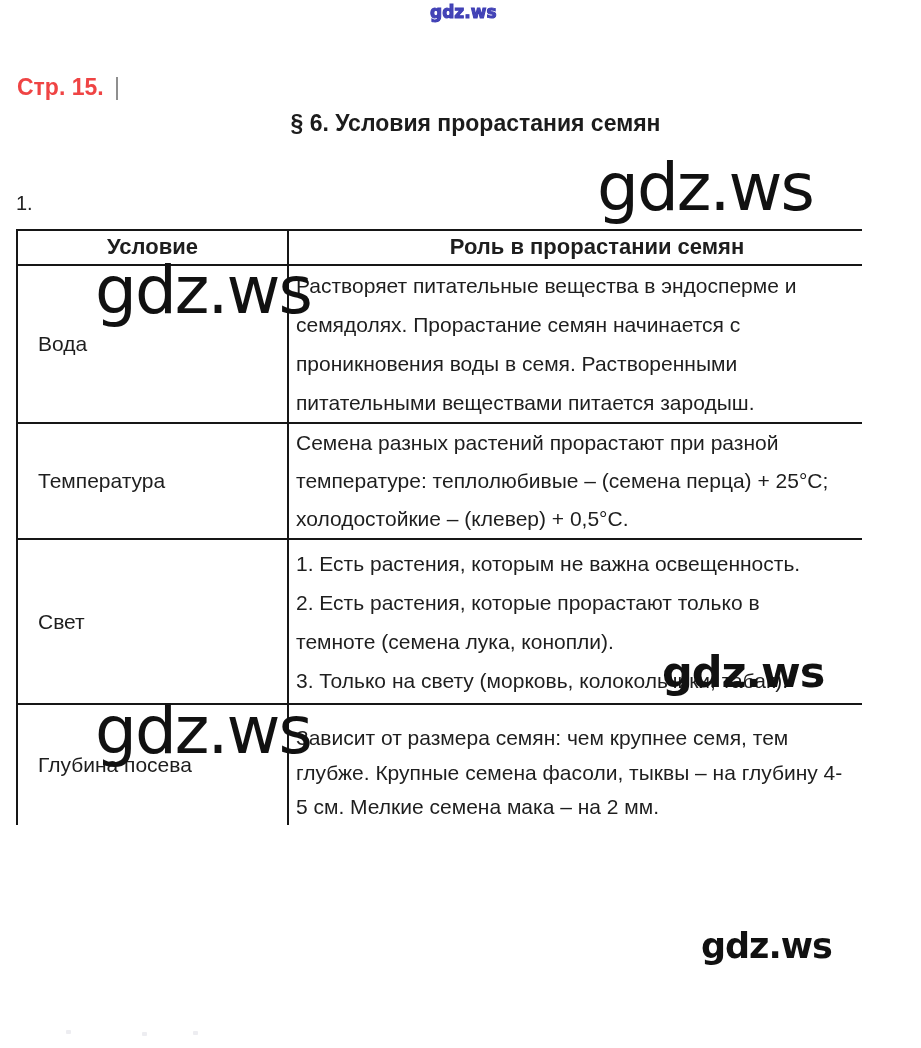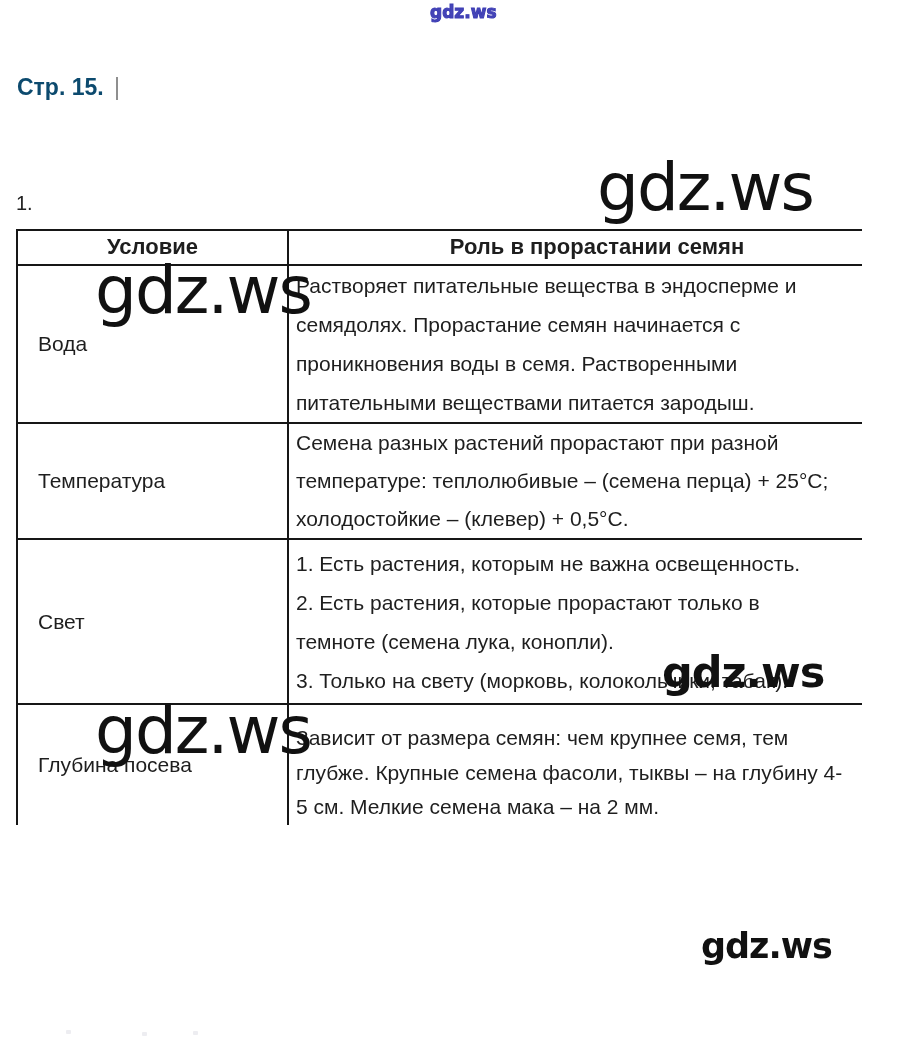--- a/index.html
+++ b/index.html
@@ -25,21 +25,21 @@
   .wm-big   { font-size:66px; font-weight:500; letter-spacing:-2px; line-height:1; }
   .wm-one   { left:597px; top:155px; }
   .wm-water { left:95px;  top:258px; }
   .wm-light { left:95px;  top:698px; }
   .wm-temp  { left:662px; top:651px; font-size:43px; font-weight:700; letter-spacing:-1px; line-height:1; }
   .wm-depth { left:701px; top:929px; font-size:35px; font-weight:700; letter-spacing:-1px; line-height:1; }
 
   
   .page-label {
     position:absolute; left:17px; top:74px;
-    font-size:23px; font-weight:700; color:#0c4a6e;
+    font-size:23px; font-weight:700; color:#ef4444;
   }
   .text-cursor {
     position:absolute; left:116px; top:77px;
     width:2px; height:23px; background:#8f8f8f;
   }
   .section-title {
     position:absolute; left:30px; top:110px; width:891px;
     text-align:center; font-size:23px; font-weight:700; color:#1c1c1c;
   }
   .item-number {
@@ -89,20 +89,21 @@
 </head>
 <body>
 
 <div class="page">
 
   <div class="wm wm-top">gdz.ws</div>
 
   <div class="page-label">Стр. 15.</div>
   <div class="text-cursor"></div>
 
+  <div class="section-title">§ 6. Условия прорастания семян</div>
 
   <div class="item-number">1.</div>
   <div class="wm wm-big wm-one">gdz.ws</div>
 
   <table class="germ">
     <colgroup>
         <col class="c1">
         <col class="c2">
       </colgroup>
     <thead>

